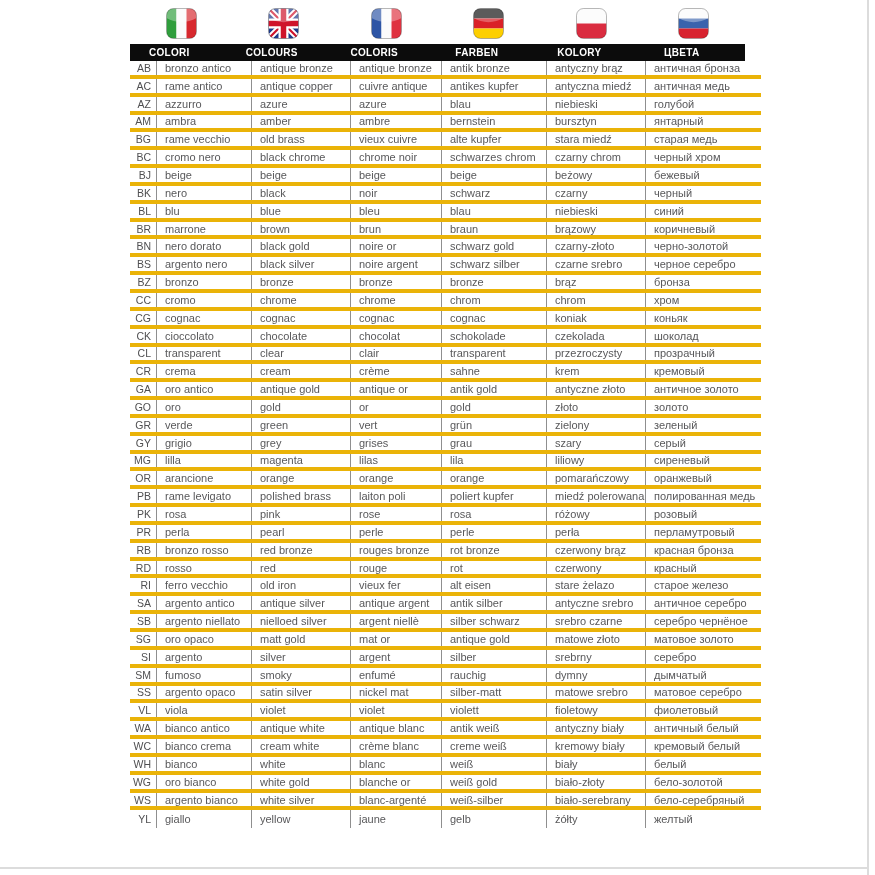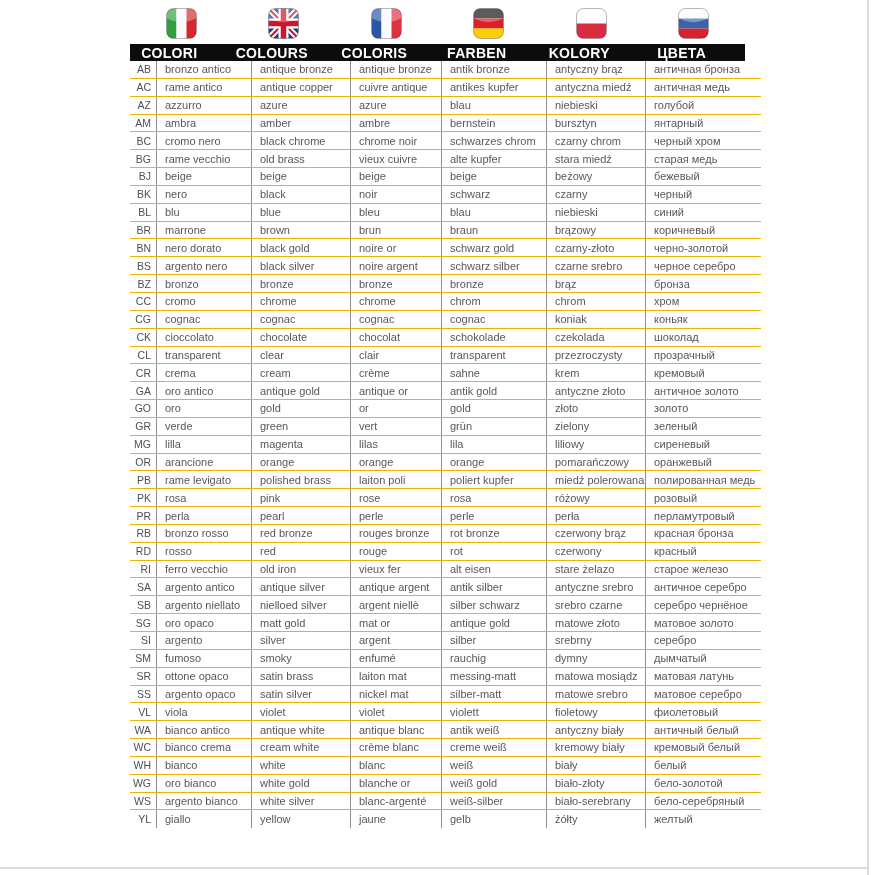--- a/index.html
+++ b/index.html
@@ -16,32 +16,32 @@
   }
   .flag{width:33px;height:33px;display:block;}
 
   .header-bar{
     position:absolute;top:44px;left:130px;width:615px;height:17px;
     background:#0c0c0c;
     display:grid;grid-template-columns:repeat(6,1fr);
     align-items:center;justify-items:center;
   }
   .header-bar .hlabel{
-    color:#ffffff;font-size:14px;font-weight:bold;letter-spacing:.3px;
+    color:#ffffff;font-size:10px;font-weight:bold;letter-spacing:.3px;
     transform:translateX(-12px);white-space:nowrap;
   }
 
   .tbody{
     position:absolute;top:61px;left:130px;width:631px;
   }
   .trow{
     display:grid;
     grid-template-columns:26px 95px 99px 91px 105px 99px 116px;
     height:17.85px;box-sizing:border-box;align-items:center;
-    border-bottom:1px solid #eab308;
+    border-bottom:4px solid #eab308;
   }
   .trow:last-child{border-bottom:none;}
   .tcell{white-space:nowrap;overflow:visible;color:#58585a;height:100%;
     display:flex;align-items:center;box-sizing:border-box;}
   .tcell-code{justify-content:flex-end;padding-right:5px;font-size:10.5px;color:#4f4f51;}
   .tcell-text{border-left:1px solid #8f8f8f;padding-left:8px;font-size:11px;}
 </style>
 </head>
 <body>
 
@@ -177,38 +177,38 @@
       <div class="trow">
         <div class="tcell tcell-code">AM</div>
         <div class="tcell tcell-text">ambra</div>
         <div class="tcell tcell-text">amber</div>
         <div class="tcell tcell-text">ambre</div>
         <div class="tcell tcell-text">bernstein</div>
         <div class="tcell tcell-text">bursztyn</div>
         <div class="tcell tcell-text">янтарный</div>
       </div>
       <div class="trow">
+        <div class="tcell tcell-code">BG</div>
+        <div class="tcell tcell-text">rame vecchio</div>
+        <div class="tcell tcell-text">old brass</div>
+        <div class="tcell tcell-text">vieux cuivre</div>
+        <div class="tcell tcell-text">alte kupfer</div>
+        <div class="tcell tcell-text">stara miedź</div>
+        <div class="tcell tcell-text">старая медь</div>
+      </div>
+      <div class="trow">
         <div class="tcell tcell-code">BC</div>
         <div class="tcell tcell-text">cromo nero</div>
         <div class="tcell tcell-text">black chrome</div>
         <div class="tcell tcell-text">chrome noir</div>
         <div class="tcell tcell-text">schwarzes chrom</div>
         <div class="tcell tcell-text">czarny chrom</div>
         <div class="tcell tcell-text">черный хром</div>
       </div>
       <div class="trow">
-        <div class="tcell tcell-code">BG</div>
-        <div class="tcell tcell-text">rame vecchio</div>
-        <div class="tcell tcell-text">old brass</div>
-        <div class="tcell tcell-text">vieux cuivre</div>
-        <div class="tcell tcell-text">alte kupfer</div>
-        <div class="tcell tcell-text">stara miedź</div>
-        <div class="tcell tcell-text">старая медь</div>
-      </div>
-      <div class="trow">
         <div class="tcell tcell-code">BJ</div>
         <div class="tcell tcell-text">beige</div>
         <div class="tcell tcell-text">beige</div>
         <div class="tcell tcell-text">beige</div>
         <div class="tcell tcell-text">beige</div>
         <div class="tcell tcell-text">beżowy</div>
         <div class="tcell tcell-text">бежевый</div>
       </div>
       <div class="trow">
         <div class="tcell tcell-code">BK</div>
@@ -330,20 +330,29 @@
       <div class="trow">
         <div class="tcell tcell-code">GR</div>
         <div class="tcell tcell-text">verde</div>
         <div class="tcell tcell-text">green</div>
         <div class="tcell tcell-text">vert</div>
         <div class="tcell tcell-text">grün</div>
         <div class="tcell tcell-text">zielony</div>
         <div class="tcell tcell-text">зеленый</div>
       </div>
       <div class="trow">
+        <div class="tcell tcell-code">GY</div>
+        <div class="tcell tcell-text">grigio</div>
+        <div class="tcell tcell-text">grey</div>
+        <div class="tcell tcell-text">grises</div>
+        <div class="tcell tcell-text">grau</div>
+        <div class="tcell tcell-text">szary</div>
+        <div class="tcell tcell-text">серый</div>
+      </div>
+      <div class="trow">
         <div class="tcell tcell-code">MG</div>
         <div class="tcell tcell-text">lilla</div>
         <div class="tcell tcell-text">magenta</div>
         <div class="tcell tcell-text">lilas</div>
         <div class="tcell tcell-text">lila</div>
         <div class="tcell tcell-text">liliowy</div>
         <div class="tcell tcell-text">сиреневый</div>
       </div>
       <div class="trow">
         <div class="tcell tcell-code">OR</div>
@@ -447,29 +456,20 @@
       <div class="trow">
         <div class="tcell tcell-code">SM</div>
         <div class="tcell tcell-text">fumoso</div>
         <div class="tcell tcell-text">smoky</div>
         <div class="tcell tcell-text">enfumé</div>
         <div class="tcell tcell-text">rauchig</div>
         <div class="tcell tcell-text">dymny</div>
         <div class="tcell tcell-text">дымчатый</div>
       </div>
       <div class="trow">
-        <div class="tcell tcell-code">SR</div>
-        <div class="tcell tcell-text">ottone opaco</div>
-        <div class="tcell tcell-text">satin brass</div>
-        <div class="tcell tcell-text">laiton mat</div>
-        <div class="tcell tcell-text">messing-matt</div>
-        <div class="tcell tcell-text">matowa mosiądz</div>
-        <div class="tcell tcell-text">матовая латунь</div>
-      </div>
-      <div class="trow">
         <div class="tcell tcell-code">SS</div>
         <div class="tcell tcell-text">argento opaco</div>
         <div class="tcell tcell-text">satin silver</div>
         <div class="tcell tcell-text">nickel mat</div>
         <div class="tcell tcell-text">silber-matt</div>
         <div class="tcell tcell-text">matowe srebro</div>
         <div class="tcell tcell-text">матовое серебро</div>
       </div>
       <div class="trow">
         <div class="tcell tcell-code">VL</div>

